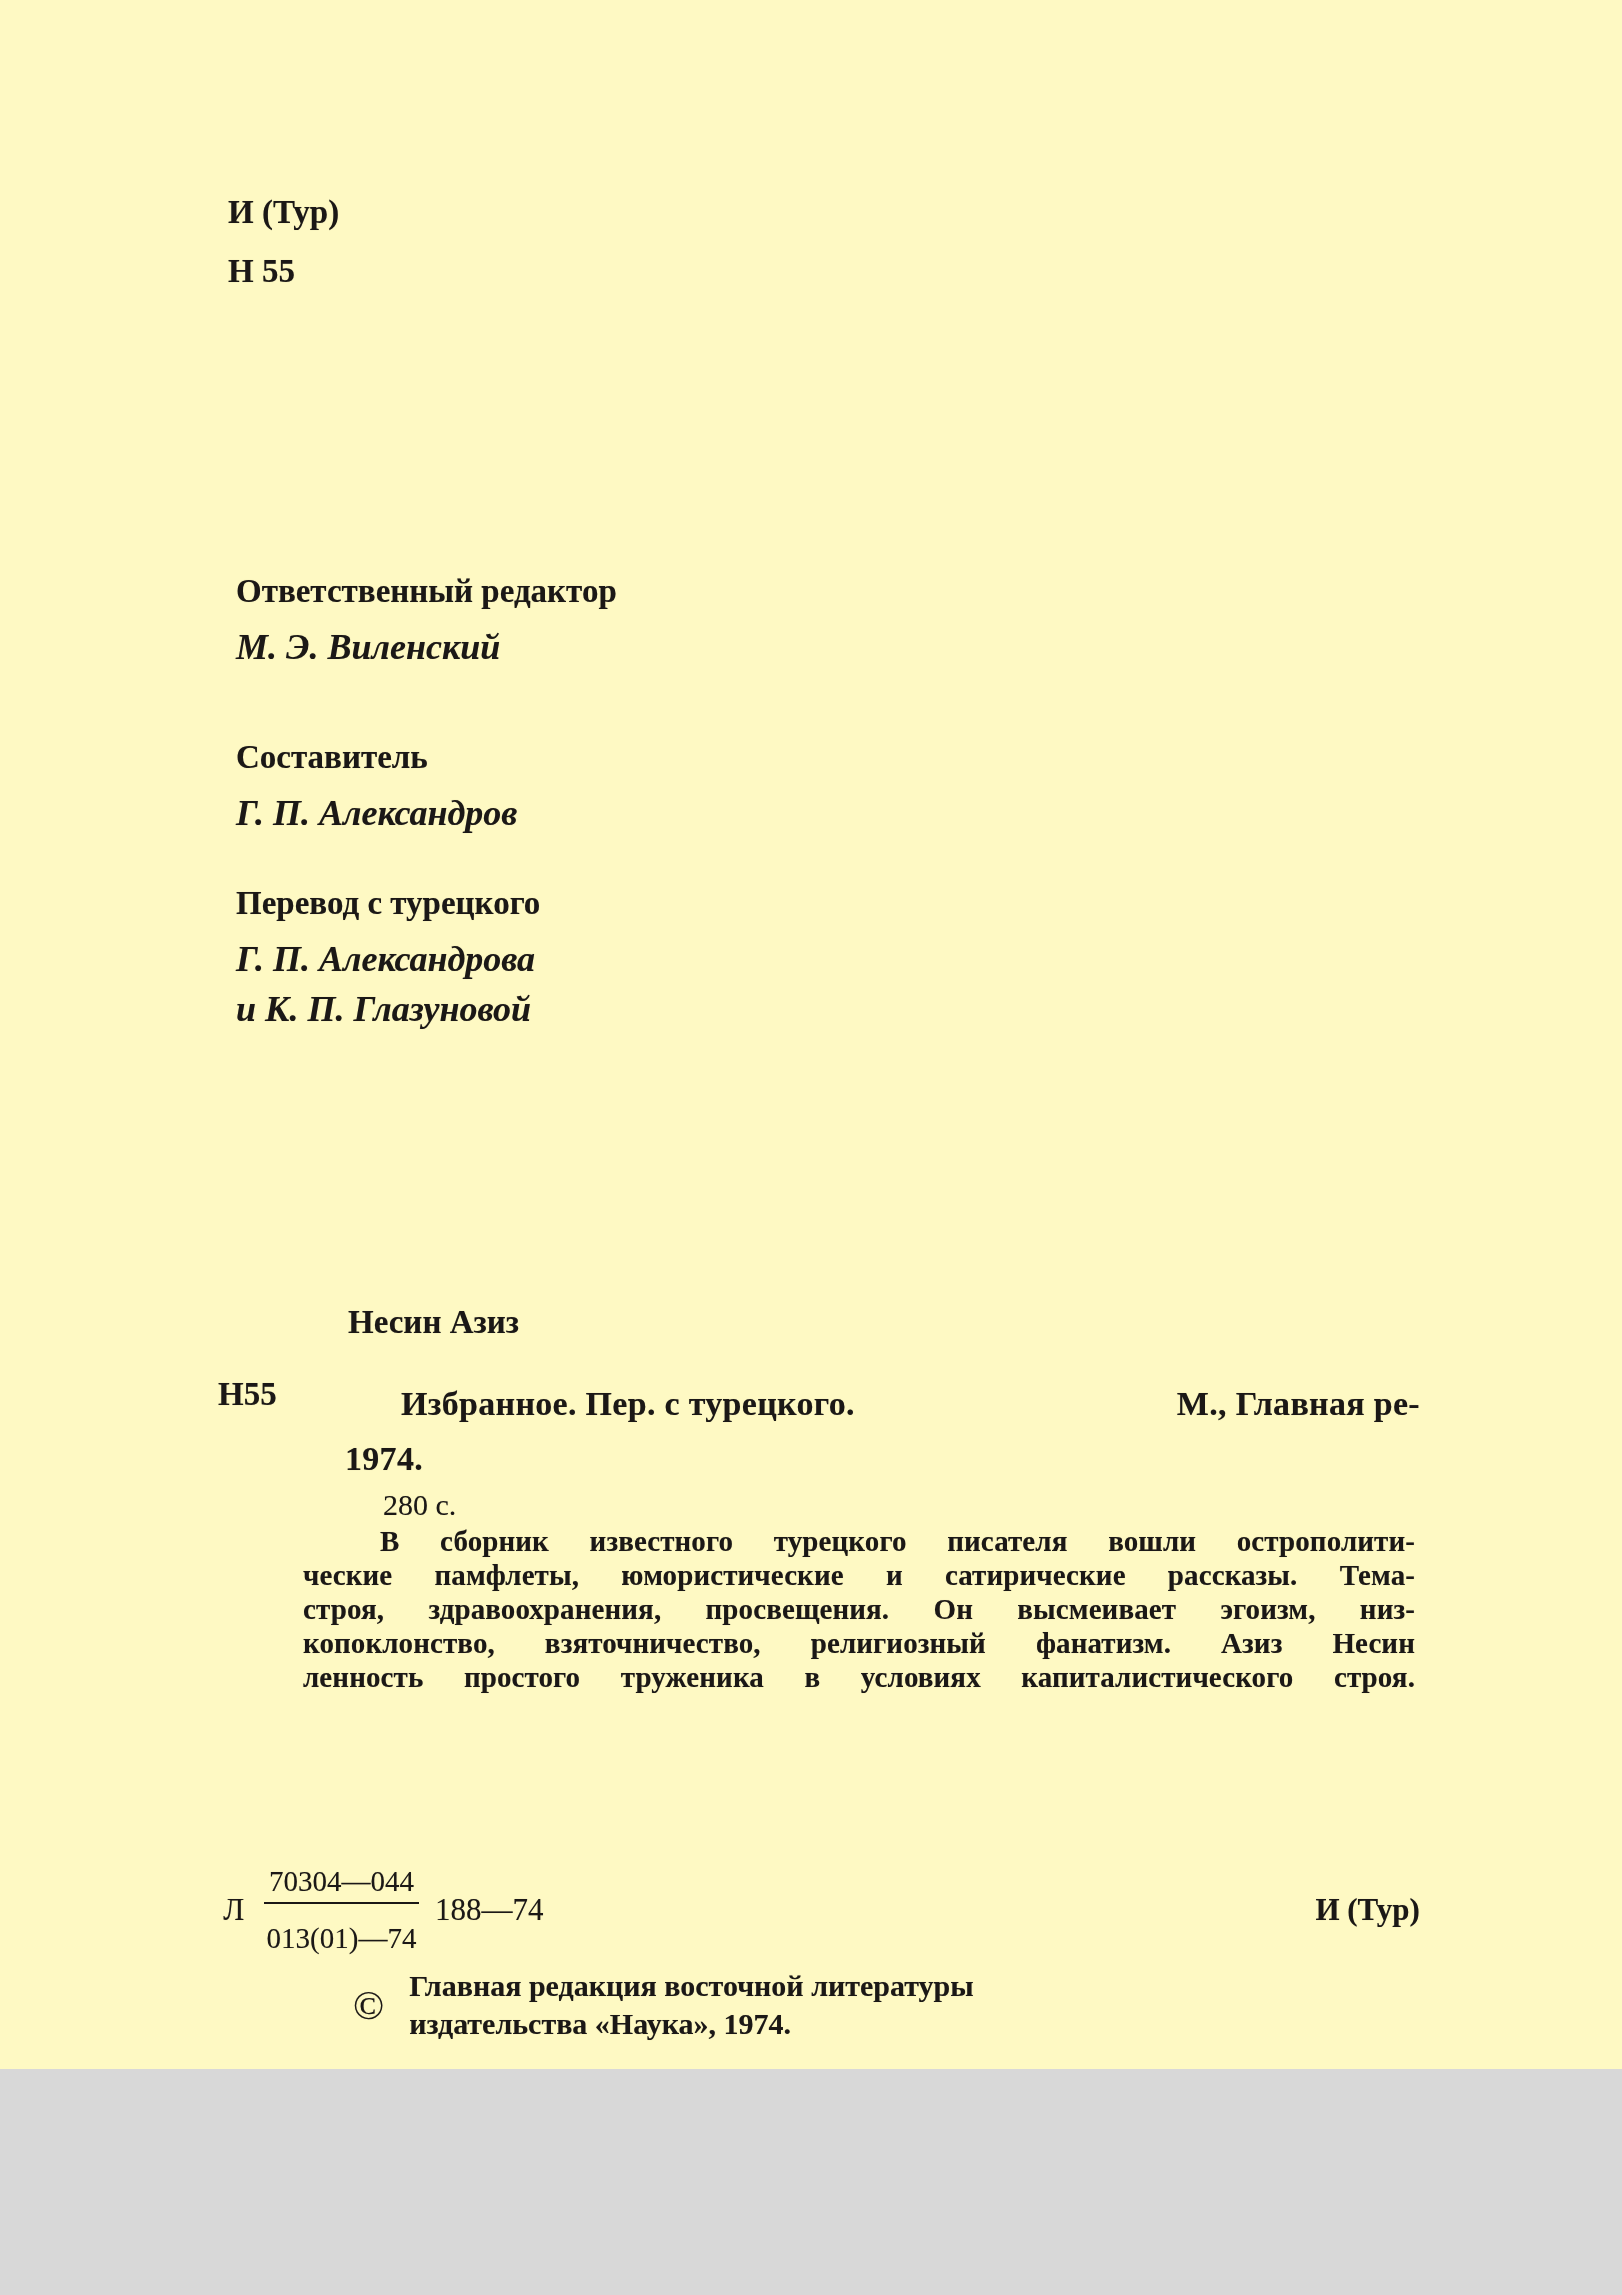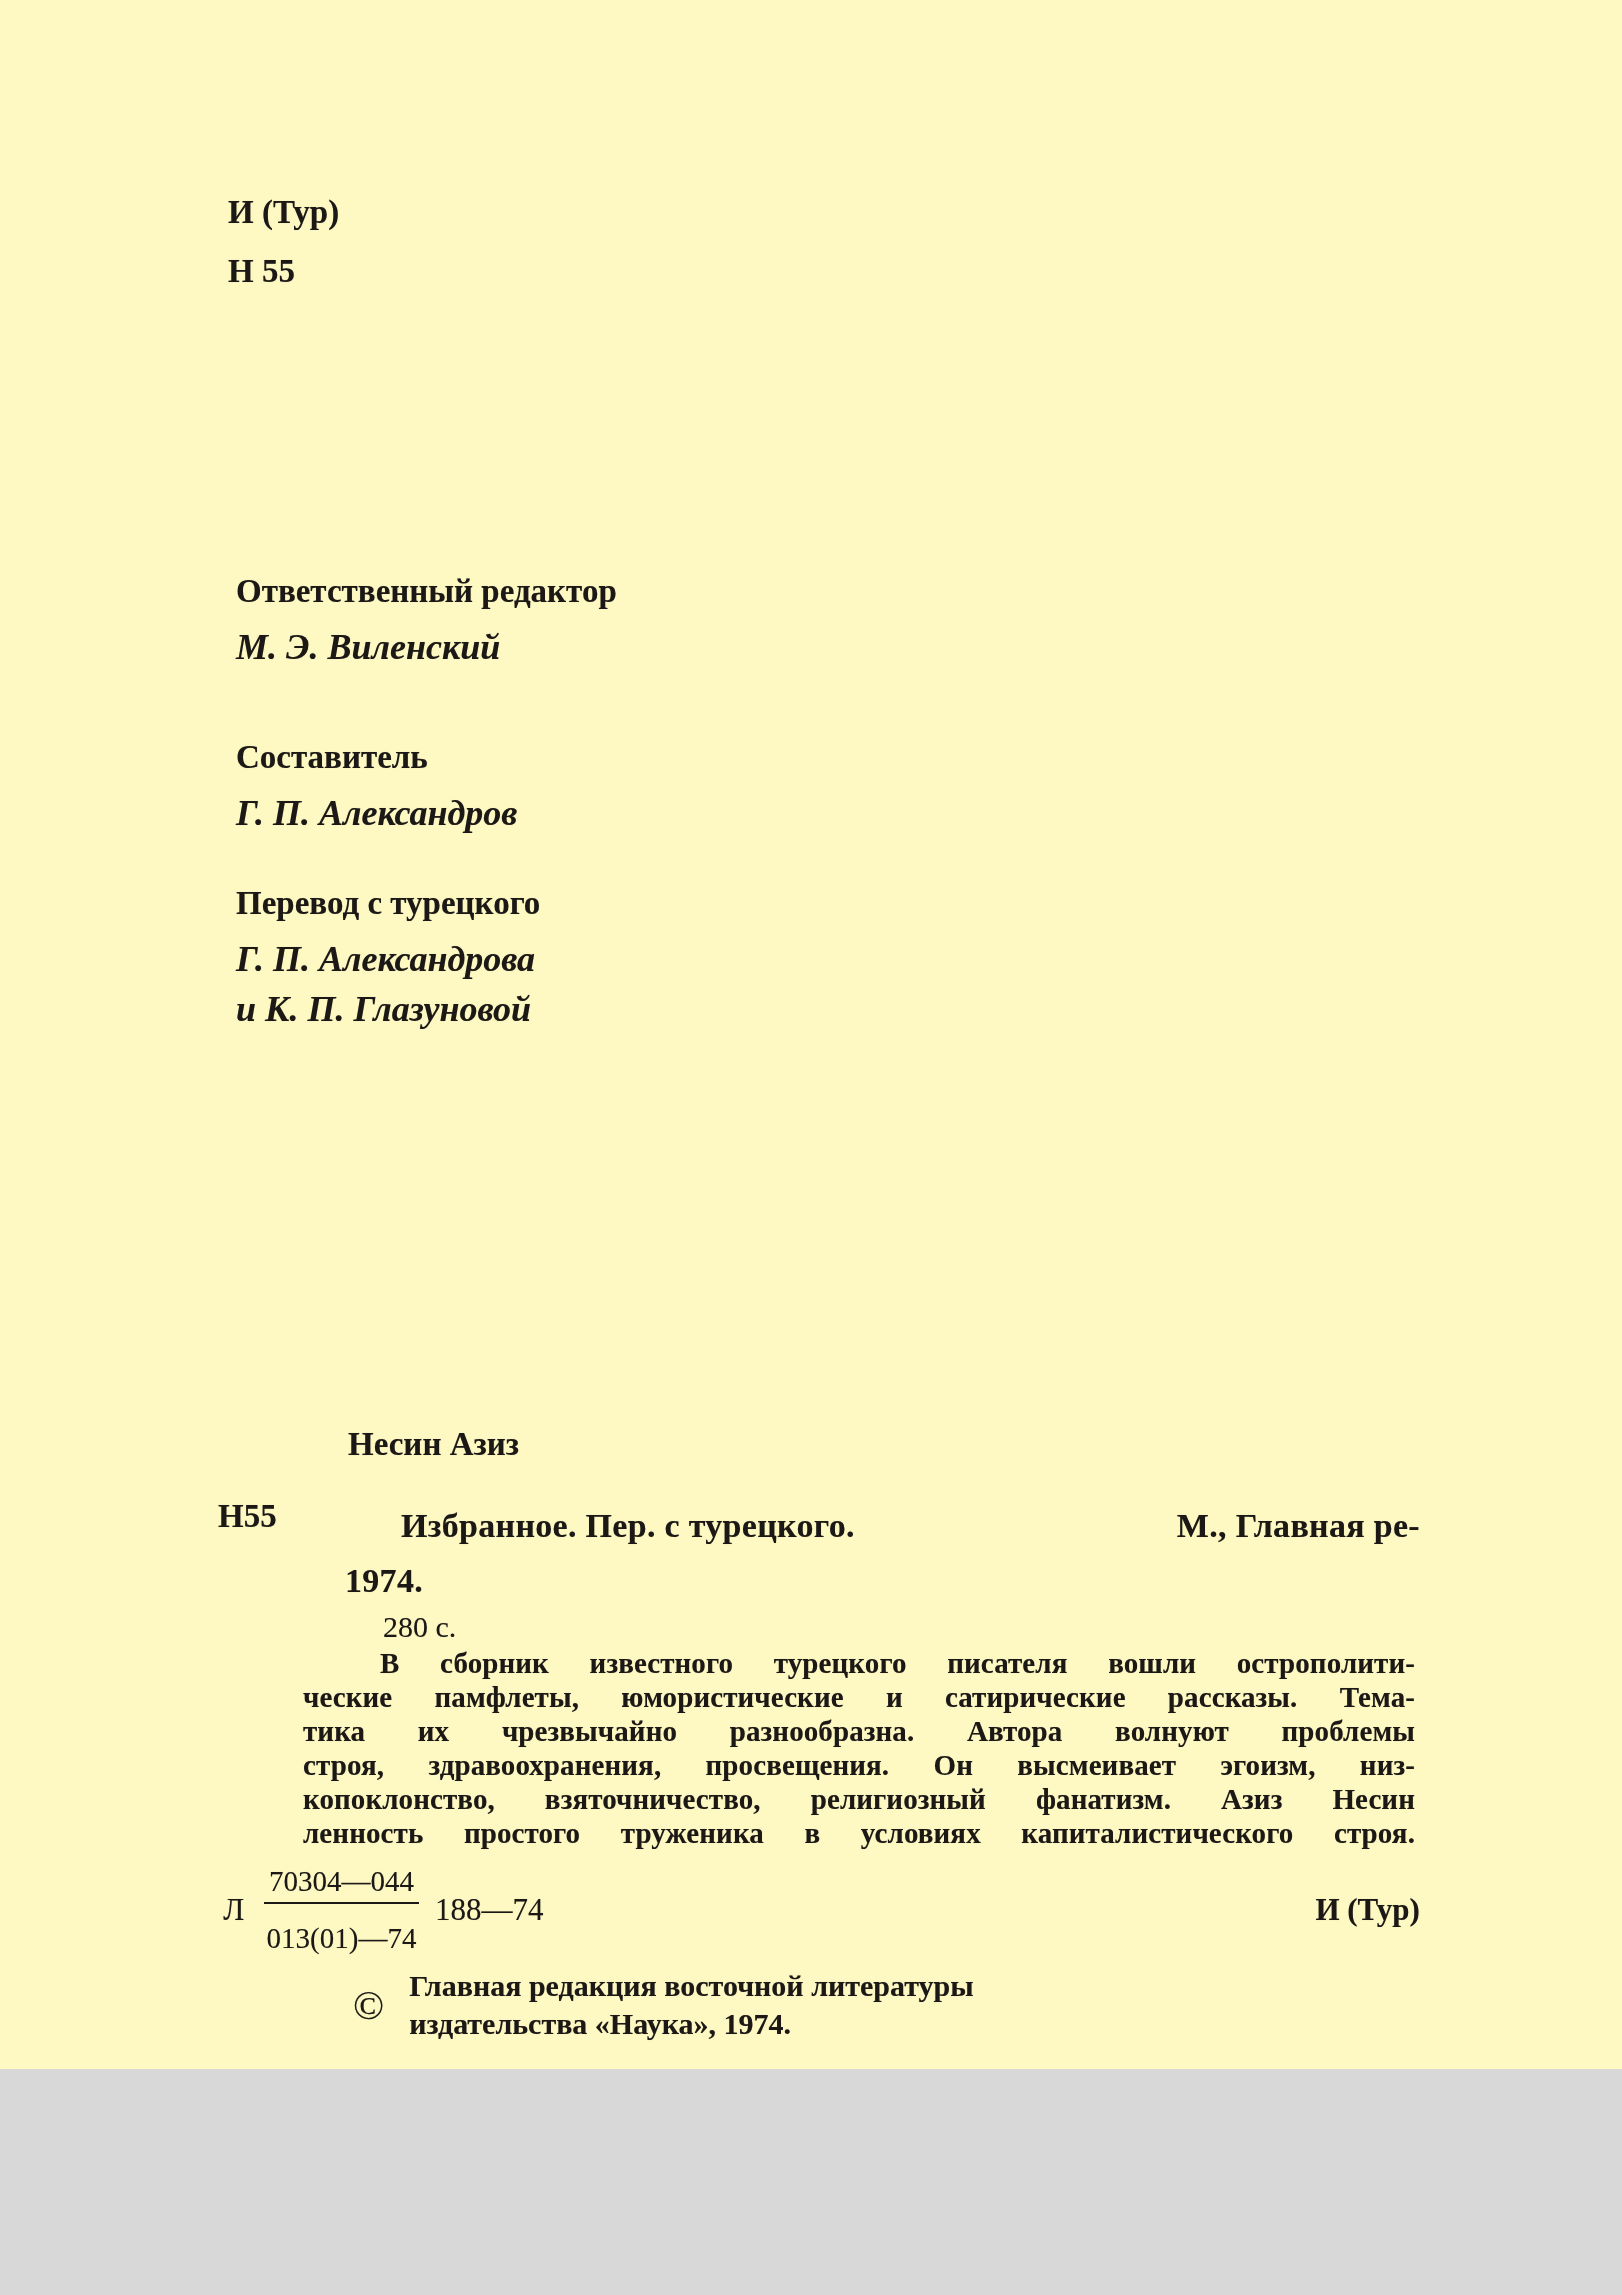--- a/index.html
+++ b/index.html
@@ -22,21 +22,21 @@
   
   .credit { left:236px; }
   .credit-role { font-weight:700; font-size:33px; line-height:1; }
   .credit-name { font-style:italic; font-weight:700; font-size:36px; line-height:50px; margin-top:14.4px; }
   .credit-name + .credit-name { margin-top:0; }
   .credit-g1 { top:575px; }
   .credit-g2 { top:741px; }
   .credit-g3 { top:887px; }
 
   
-  .card { left:218px; top:1424px; width:1207px; }
+  .card { left:218px; top:1302px; width:1207px; }
   .card-author { padding-left:130px; font-weight:700; font-size:33px; line-height:41px; }
   .entry { position:relative; margin-top:33px; }
   .entry-code { position:absolute; left:0; top:0; font-weight:700; font-size:33px; }
   .entry-lines { margin-left:127px; width:1075px; font-weight:700; font-size:34px; line-height:55px; letter-spacing:0.3px; }
   .entry-line1 { display:flex; justify-content:space-between; }
   .entry-line1 .el-left { margin-left:56px; }
   .entry-line2 { text-align:justify; text-align-last:justify; }
   .pages { margin-left:165px; margin-top:0; font-size:30px; line-height:37px; }
   .annotation { margin-left:85px; margin-top:1.3px; width:1112px; font-weight:700; font-size:29px; line-height:34px; letter-spacing:0.1px; }
   .ann-line { text-align:justify; text-align-last:justify; }
@@ -94,21 +94,20 @@
         <div class="entry-line1">
           <span class="el-left">Избранное. Пер. с турецкого.</span>
           <span class="el-right">М., Главная ре-</span>
         </div>
         <div class="entry-line3">1974.</div>
       </div>
       <div class="pages">280 с.</div>
       <div class="annotation">
         <div class="ann-line first">В сборник известного турецкого писателя вошли острополити-</div>
         <div class="ann-line">ческие памфлеты, юмористические и сатирические рассказы. Тема-</div>
-        <div class="ann-line">тика их чрезвычайно разнообразна. Автора волнуют проблемы</div>
         <div class="ann-line">строя, здравоохранения, просвещения. Он высмеивает эгоизм, низ-</div>
         <div class="ann-line">копоклонство, взяточничество, религиозный фанатизм. Азиз Несин</div>
         <div class="ann-line">ленность простого труженика в условиях капиталистического строя.</div>
       </div>
     </div>
   </div>
 
   <div class="abs formula-row">
     <span class="formula-letter">Л</span>
     <span class="fraction">

